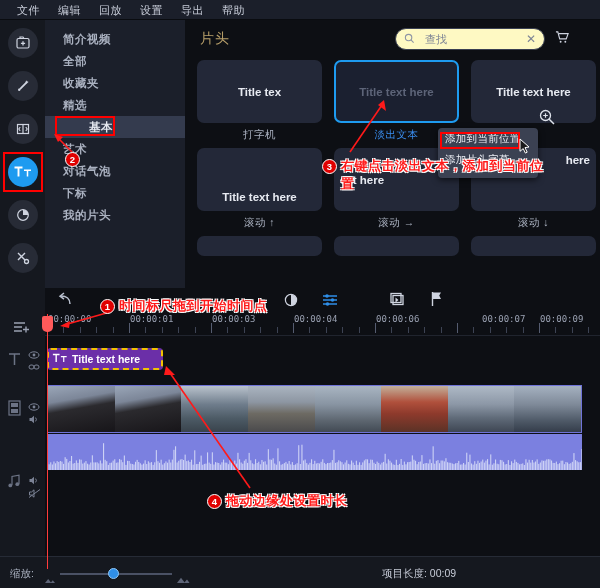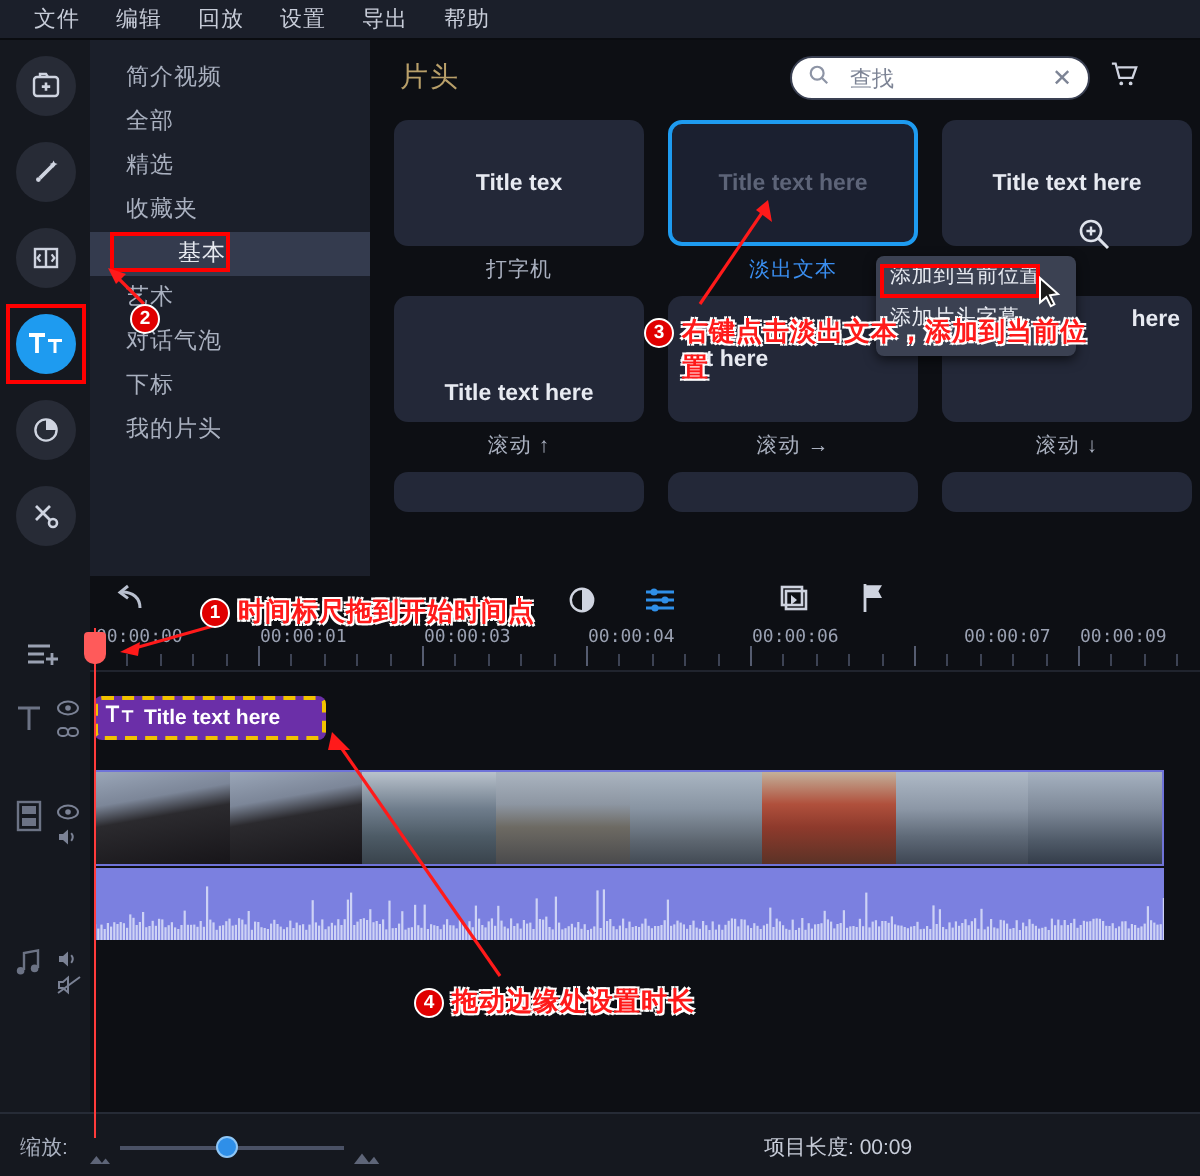--- a/index.html
+++ b/index.html
@@ -38,20 +38,21 @@
   .rail-btn.active { background: #1e9bf0; }
   .rail-hi {
     position: absolute; left: 3px; width: 40px; height: 40px;
     border: 2px solid #ff0000; background: transparent;
   }
 
   
   .catlist {
     position: absolute; left: 45px; top: 0; width: 140px; height: 268px;
     background: #1b1f2a;
+    font-weight: bold;
   }
   .cat {
     height: 22px; line-height: 22px; padding-left: 18px;
     color: #aab1c0; font-size: 11.5px; letter-spacing: .5px;
   }
   .cat.sel { background: #343b4e; color: #e6e9f0; padding-left: 44px; }
   .cat-hi {
     position: absolute; left: 10px; width: 60px; height: 20px;
     border: 2px solid #ff0000;
   }
@@ -61,21 +62,21 @@
     position: absolute; left: 185px; top: 0; width: 415px; height: 268px;
     background: #0d0f14;
   }
   .tpanel-head { position: relative; height: 40px; }
   .ttitle {
     position: absolute; left: 15px; top: 10px;
     color: #b9a06a; font-size: 14px; letter-spacing: 1px;
   }
   .searchbox {
     position: absolute; left: 210px; top: 8px; width: 150px; height: 22px;
-    border: 1px solid #3a4052; border-radius: 11px; background: #ffffff;
+    border: 1px solid #3a4052; border-radius: 11px; background: #fef9c3;
     display: flex; align-items: center;
   }
   .searchbox .sicon { margin-left: 8px; }
   .searchbox .sph { flex:1; margin-left: 10px; color: #7d8495; font-size: 11px; }
   .searchbox .sx { margin-right: 8px; color: #7d8495; font-size: 12px; }
   .cart { position: absolute; left: 370px; top: 10px; }
 
   .grid { position: absolute; left: 12px; top: 40px; width: 400px; }
   .row { display: flex; gap: 12px; margin-bottom: 6px; }
   .cell { width: 125px; }
@@ -242,22 +243,22 @@
               <circle cx="11.5" cy="11.5" r="2" fill="none" stroke="#cfd4e0" stroke-width="1.3"></circle>
             </svg>
         </span>
       </div>
     </div>
 
     <div class="catlist">
       <div style="height:8px"></div>
       <div class="cat">简介视频</div>
       <div class="cat">全部</div>
+      <div class="cat">收藏夹</div>
       <div class="cat">精选</div>
-      <div class="cat">收藏夹</div>
       <div class="cat sel">基本</div>
       <div class="cat">艺术</div>
       <div class="cat">对话气泡</div>
       <div class="cat">下标</div>
       <div class="cat">我的片头</div>
       <div class="cat-hi" style="top:96px"></div>
     </div>
 
     <div class="tpanel">
       <div class="tpanel-head">

